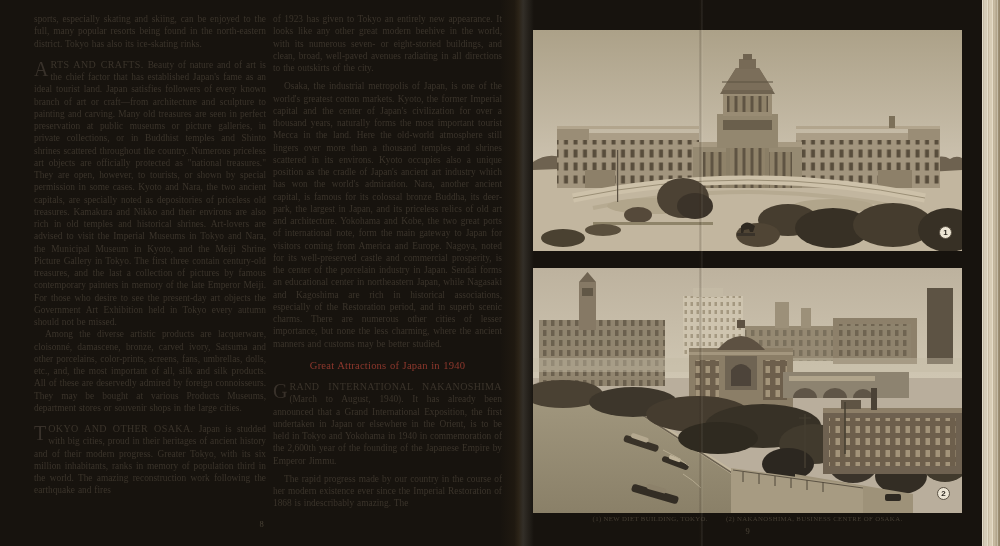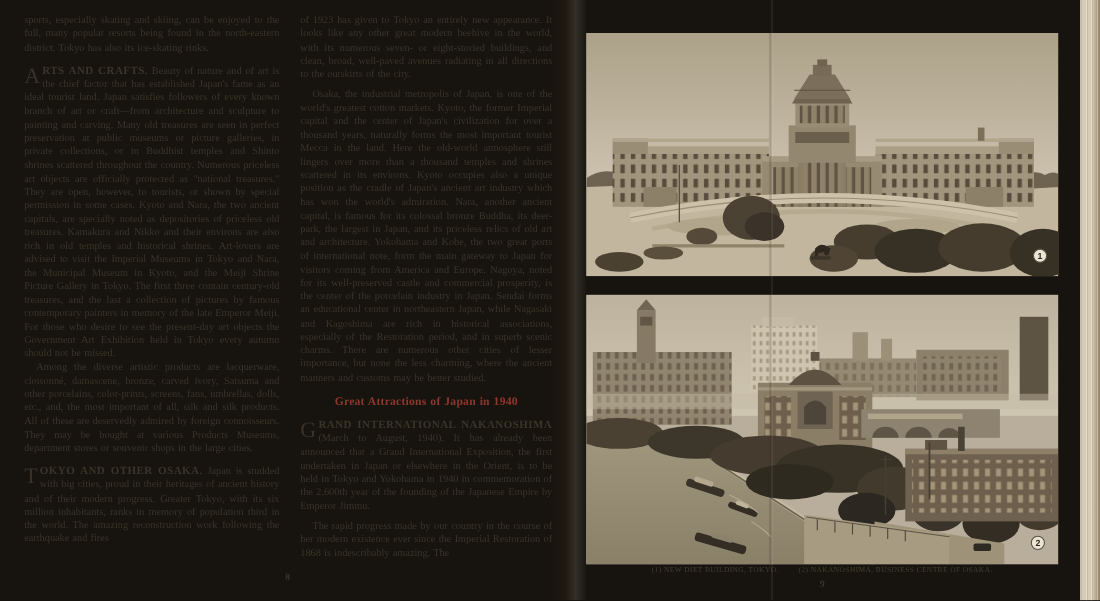--- a/index.html
+++ b/index.html
@@ -23,29 +23,29 @@
     background:linear-gradient(90deg,rgba(60,45,25,0) 0%,rgba(60,45,25,.22) 42%,rgba(90,72,45,.30) 55%,rgba(250,244,228,.12) 68%,rgba(60,45,25,0) 100%);}
   .page-edge{position:absolute;right:0;top:0;width:18px;height:546px;pointer-events:none;
     background:
       repeating-linear-gradient(90deg,rgba(255,252,240,.35) 0 1px,rgba(150,135,105,.25) 1px 2px,rgba(0,0,0,0) 2px 5px),
       linear-gradient(90deg,rgba(233,224,205,.9),#d8ccb4 60%,#8f8166 100%);}
   .crease{position:absolute;left:699px;top:0;width:4px;height:546px;pointer-events:none;
     background:linear-gradient(90deg,rgba(55,42,25,0),rgba(55,42,25,.13) 45%,rgba(255,250,238,.10) 75%,rgba(55,42,25,0));}
   
   .col{position:absolute;top:13px;font-size:9.35px;line-height:12.25px;color:#3b342b;
     text-align:justify;overflow:hidden;height:500px;word-spacing:.6px;}
-  .col1{left:22px;width:232px;}
+  .col1{left:34px;width:232px;}
   .col2{left:273px;width:229px;}
   .para{margin:0;}
   .indent{text-indent:11px;}
   .mt{margin-top:6px;}
   .section{margin-top:9px;}
   .dropcap{float:left;font-size:20px;line-height:18px;margin:1px 2px 0 0;color:#38312a;}
-  .secthead{font-size:10px;letter-spacing:.4px;font-weight:bold;}
-  .red-heading{margin:10px 2px 9px;text-align:center;font-weight:bold;font-size:10.6px;
+  .secthead{font-size:10px;letter-spacing:.4px;}
+  .red-heading{margin:10px 2px 9px;text-align:center;font-weight:normal;font-size:10.6px;
     letter-spacing:.2px;color:#8e382d;text-indent:0;}
   .pagenum{position:absolute;font-size:8.5px;color:#4a4337;text-align:center;}
   .pagenum-left{left:34px;width:455px;top:519px;}
   .pagenum-right{left:533px;width:429px;top:526px;}
   
   .photo{position:absolute;left:533px;width:429px;overflow:hidden;background:#b9ae9c;}
   .photo1{top:30px;height:221px;}
   .photo2{top:268px;height:245px;}
   .photo svg{display:block;width:100%;height:100%;}
   .badge{position:absolute;width:11px;height:11px;border-radius:50%;background:#ece5d4;

